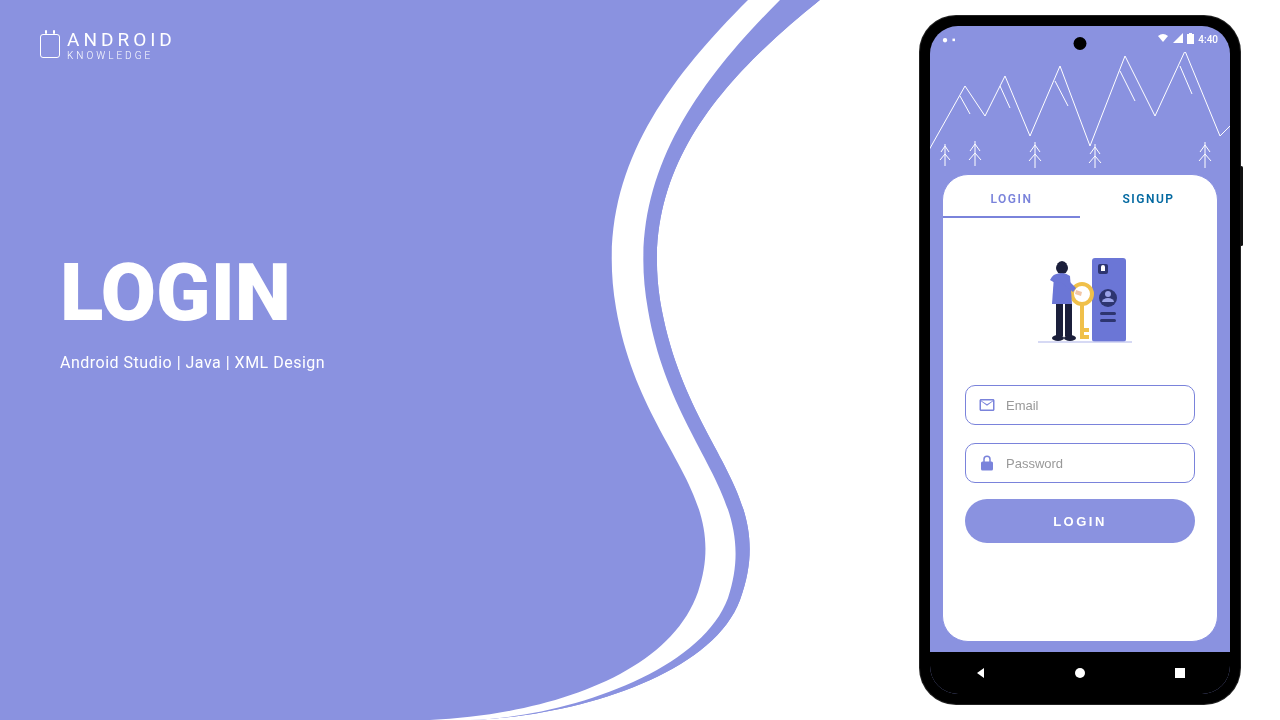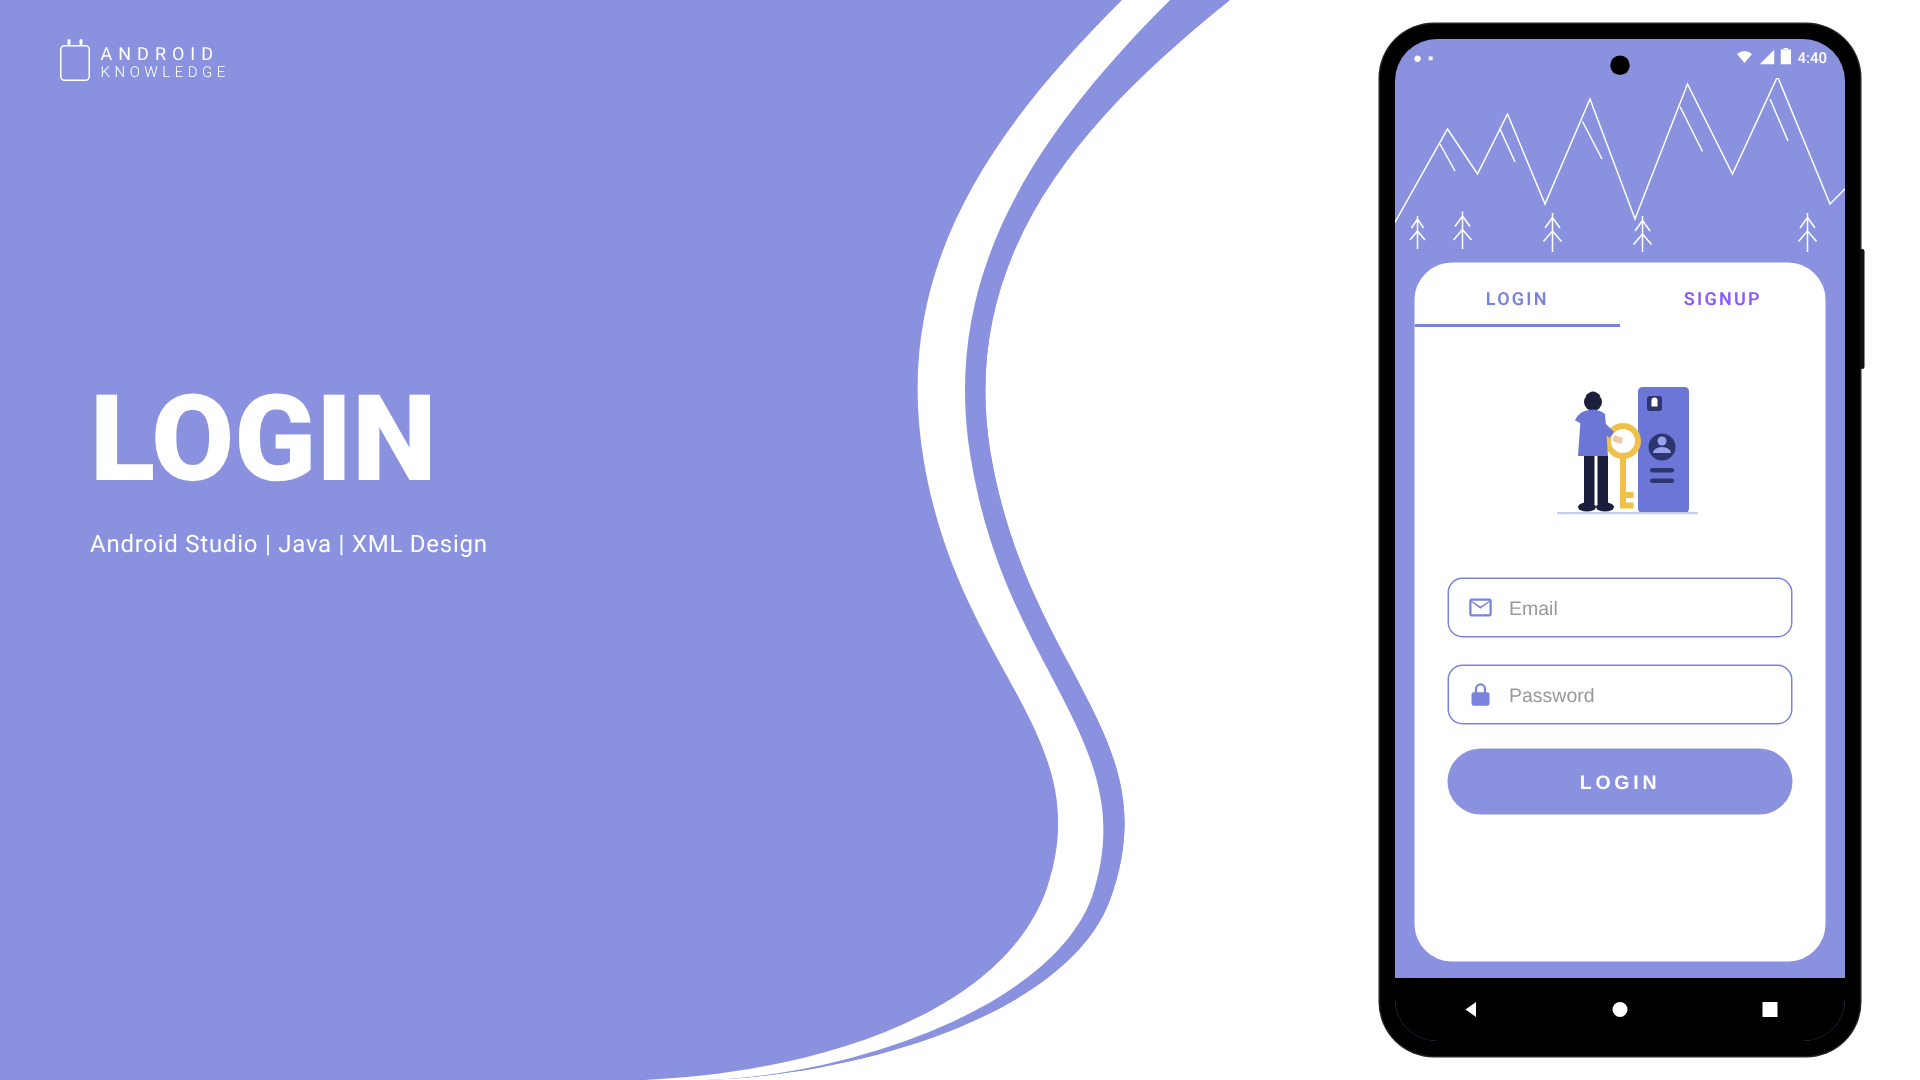--- a/index.html
+++ b/index.html
@@ -41,21 +41,21 @@
     background: #fff;
     top: -5px; border-radius: 1px;
   }
   .logo-icon::before { left: 4px; }
   .logo-icon::after { right: 4px; }
   .logo-text {
     display: flex;
     flex-direction: column;
     line-height: 1;
   }
-  .logo-text .t1 { font-size: 12px; letter-spacing: 4px; font-weight: 400; }
+  .logo-text .t1 { font-size: 19px; letter-spacing: 4px; font-weight: 400; }
   .logo-text .t2 { font-size: 10px; letter-spacing: 3px; font-weight: 300; margin-top: 2px; }
 
   .headline {
     position: absolute;
     top: 255px;
     left: 60px;
     z-index: 2;
     color: #fff;
   }
   .headline h1 {
@@ -149,21 +149,21 @@
     display: flex;
     height: 48px;
     align-items: center;
   }
   .tab {
     flex: 1;
     text-align: center;
     font-size: 12px;
     letter-spacing: 1.5px;
     font-weight: 600;
-    color: #8b5cf6;
+    color: #0369a1;
     cursor: pointer;
     position: relative;
   }
   .tab.active { color: #7a83db; }
   .tab.active::after {
     content: "";
     position: absolute;
     bottom: -12px; left: 0;
     width: 100%; height: 2px;
     background: #7a83db;

